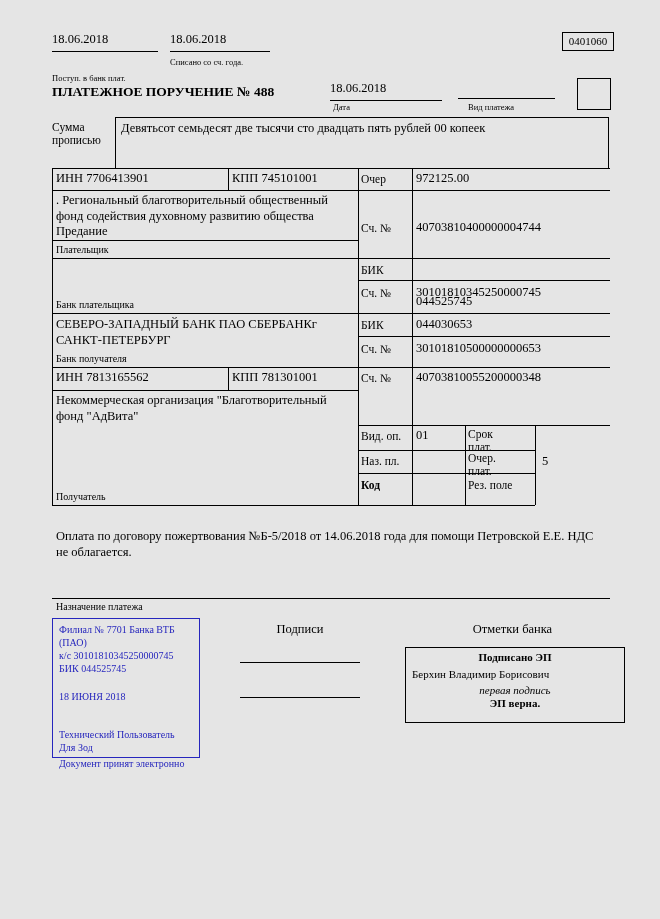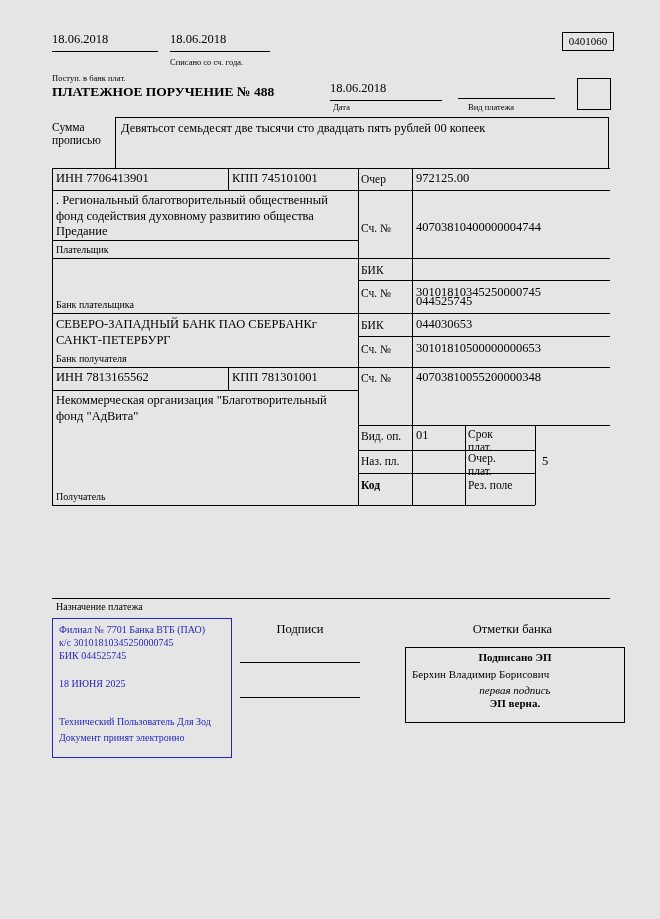--- a/index.html
+++ b/index.html
@@ -92,28 +92,29 @@
   <div class="abs lbl" style="left:361px;top:430px;width:50px;">Вид. оп.</div>
   <div class="abs t" style="left:416px;top:428px;">01</div>
   <div class="abs lbl" style="left:468px;top:428px;width:36px;">Срок плат.</div>
   <div class="abs lbl" style="left:361px;top:455px;width:50px;">Наз. пл.</div>
   <div class="abs lbl" style="left:468px;top:452px;width:36px;">Очер. плат.</div>
   <div class="abs t" style="left:542px;top:454px;">5</div>
   <div class="abs lbl" style="left:361px;top:479px;width:50px;font-weight:bold;">Код</div>
   <div class="abs lbl" style="left:468px;top:479px;width:62px;">Рез. поле</div>
   <div class="abs small" style="left:56px;top:491px;">Получатель</div>
 
+  <div class="abs t" style="left:56px;top:529px;width:552px;">Оплата по договору пожертвования №Б-5/2018 от 14.06.2018 года для помощи Петровской Е.Е. НДС не облагается.</div>
   <div class="hl" style="left:52px;top:598px;width:558px;"></div>
   <div class="abs small" style="left:56px;top:601px;">Назначение платежа</div>
 
-  <div class="abs stamp" style="left:52px;top:618px;width:180px;height:140px;">
+  <div class="abs stamp" style="left:52px;top:618px;width:148px;height:140px;">
     <div>Филиал № 7701 Банка ВТБ (ПАО)</div>
     <div>к/с 30101810345250000745</div>
     <div>БИК 044525745</div>
-    <div style="margin-top:15px;">18 ИЮНЯ 2025</div>
+    <div style="margin-top:15px;">18 ИЮНЯ 2018</div>
     <div style="margin-top:25px;">Технический Пользователь Для Зод</div>
     <div style="margin-top:3px;">Документ принят электронно</div>
   </div>
 
   <div class="abs t ctr" style="left:240px;top:622px;width:120px;">Подписи</div>
   <div class="abs t ctr" style="left:400px;top:622px;width:225px;">Отметки банка</div>
 
   <div class="hl" style="left:240px;top:662px;width:120px;"></div>
   <div class="hl" style="left:240px;top:697px;width:120px;"></div>
 

